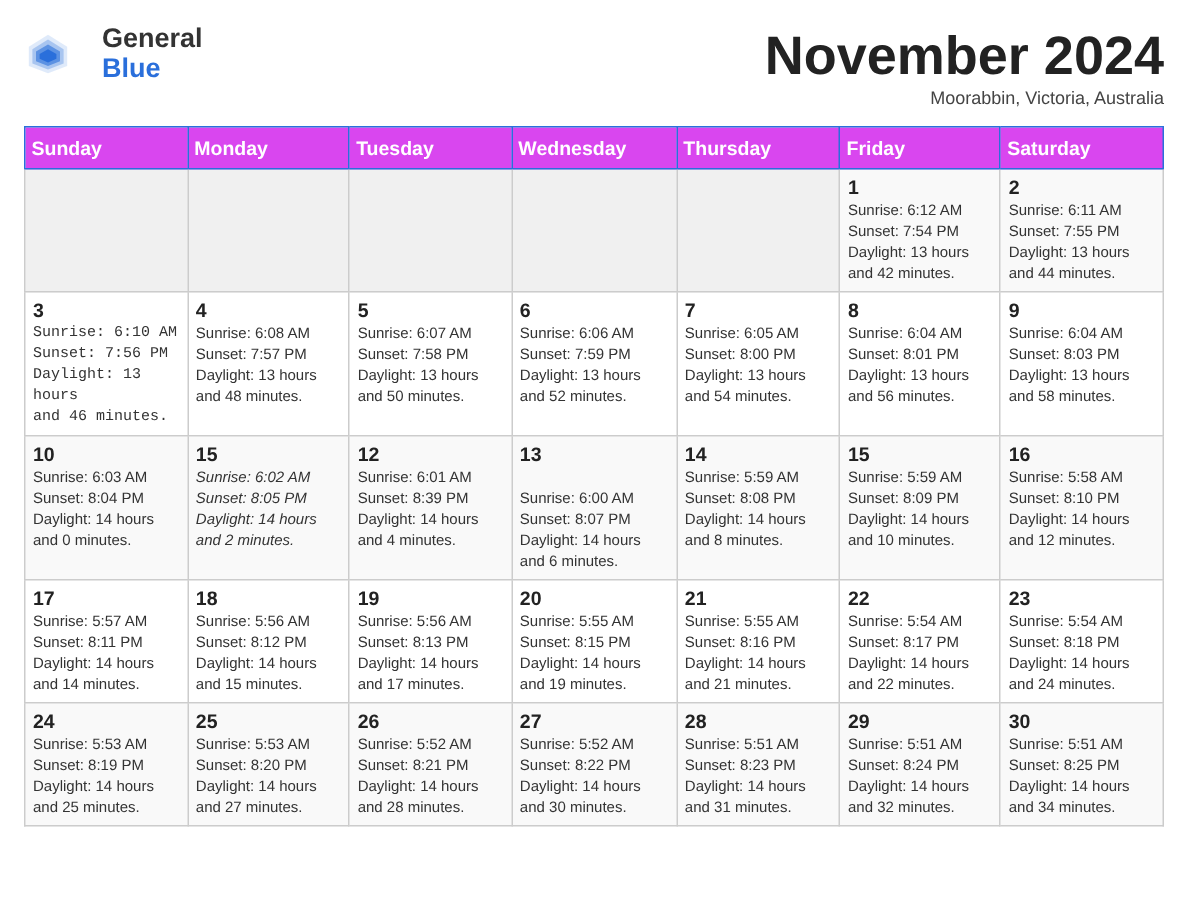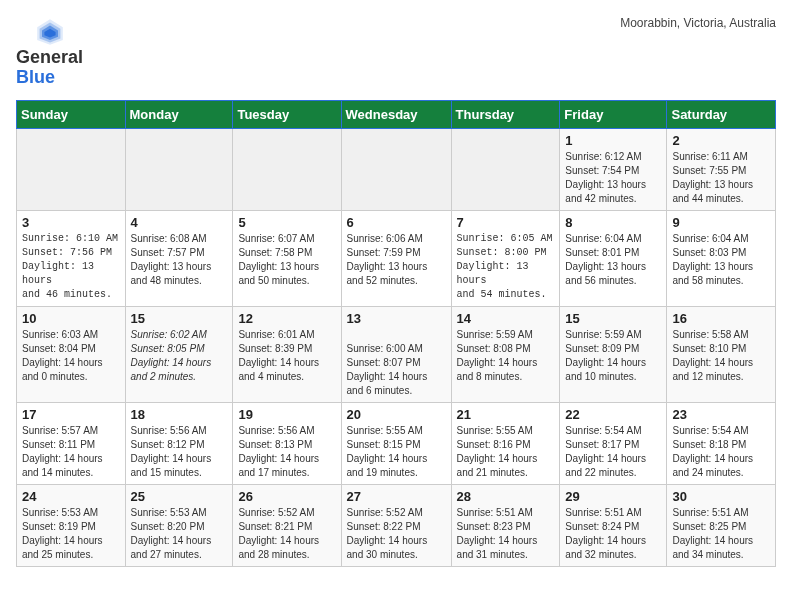--- a/index.html
+++ b/index.html
@@ -12,22 +12,21 @@
     }
     .header {
       display: flex;
       align-items: flex-start;
       justify-content: space-between;
       margin-bottom: 12px;
     }
     .logo {
       display: flex;
       align-items: center;
-      gap: 0;
-      flex-direction: column;
+      gap: 20px;
     }
     .logo-text {
       font-size: 18px;
       font-weight: bold;
       line-height: 1.1;
     }
     .logo-text span.general { color: #333; }
     .logo-text span.blue { color: #2a6fdb; }
     .logo-icon {
       width: 32px;
@@ -43,21 +42,21 @@
     }
     .location {
       font-size: 12px;
       color: #444;
     }
     .calendar {
       width: 100%;
       border-collapse: collapse;
     }
     .calendar thead tr th {
-      background: #15803d;
+      background: #d946ef;
       color: #fff;
       font-size: 13px;
       font-weight: bold;
       padding: 6px 4px;
       text-align: left;
       border: 1px solid #2a6fdb;
     }
     .calendar tbody tr td {
       vertical-align: top;
       border: 1px solid #ccc;
@@ -100,20 +99,21 @@
       <polygon points="20,8 33,16 33,28 20,33 7,28 7,16" fill="#2a6fdb" opacity="0.3"></polygon>
       <polygon points="20,12 30,18 30,26 20,30 10,26 10,18" fill="#2a6fdb" opacity="0.6"></polygon>
       <polygon points="20,16 27,20 27,24 20,27 13,24 13,20" fill="#2a6fdb"></polygon>
     </svg>
     <div class="logo-text">
       <span class="general">General</span><br>
       <span class="blue">Blue</span>
     </div>
   </div>
   <div class="title-block">
+    <div class="month-title">November 2024</div>
     <div class="location">Moorabbin, Victoria, Australia</div>
   </div>
 </div>
 
 <table class="calendar">
   <thead>
     <tr>
     <th>Sunday</th>
         <th>Monday</th>
         <th>Tuesday</th>
@@ -169,21 +169,21 @@
         </td>
         <td>
           <span class="day-num">6</span>
           <div class="day-detail" style="white-space: pre-line;">Sunrise: 6:06 AM
 Sunset: 7:59 PM
 Daylight: 13 hours
 and 52 minutes.</div>
         </td>
         <td>
           <span class="day-num">7</span>
-          <div class="day-detail" style="white-space: pre-line; font-family: Liberation Mono, monospace;">Sunrise: 6:05 AM
+          <div class="day-detail" style="white-space: pre-line;">Sunrise: 6:05 AM
 Sunset: 8:00 PM
 Daylight: 13 hours
 and 54 minutes.</div>
         </td>
         <td>
           <span class="day-num">8</span>
           <div class="day-detail" style="white-space: pre-line;">Sunrise: 6:04 AM
 Sunset: 8:01 PM
 Daylight: 13 hours
 and 56 minutes.</div>

